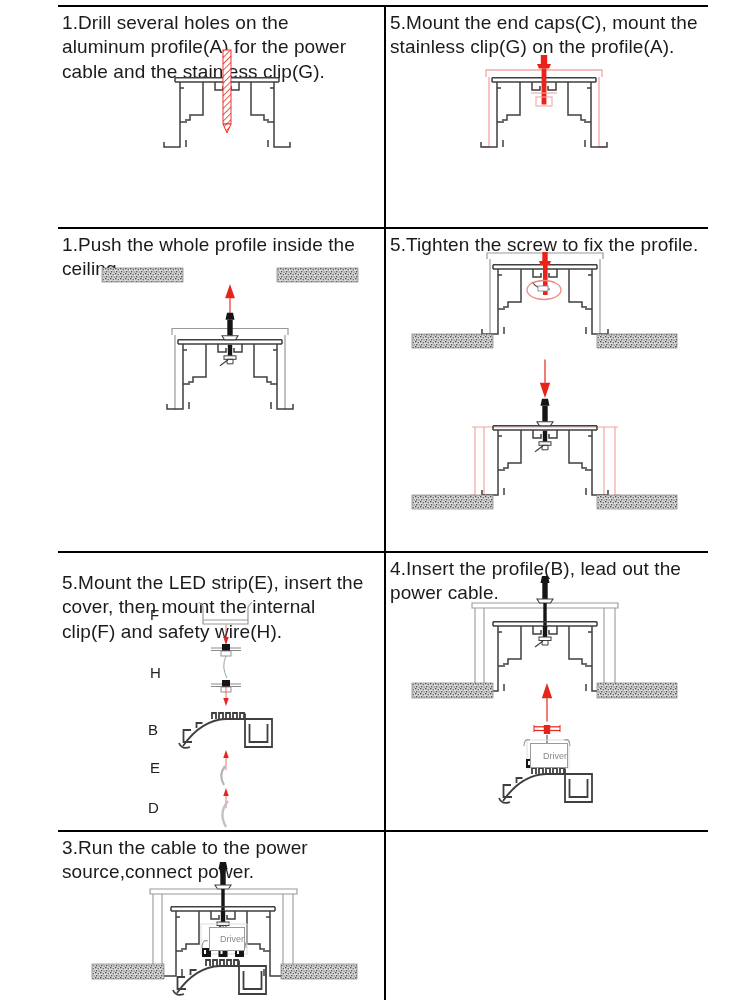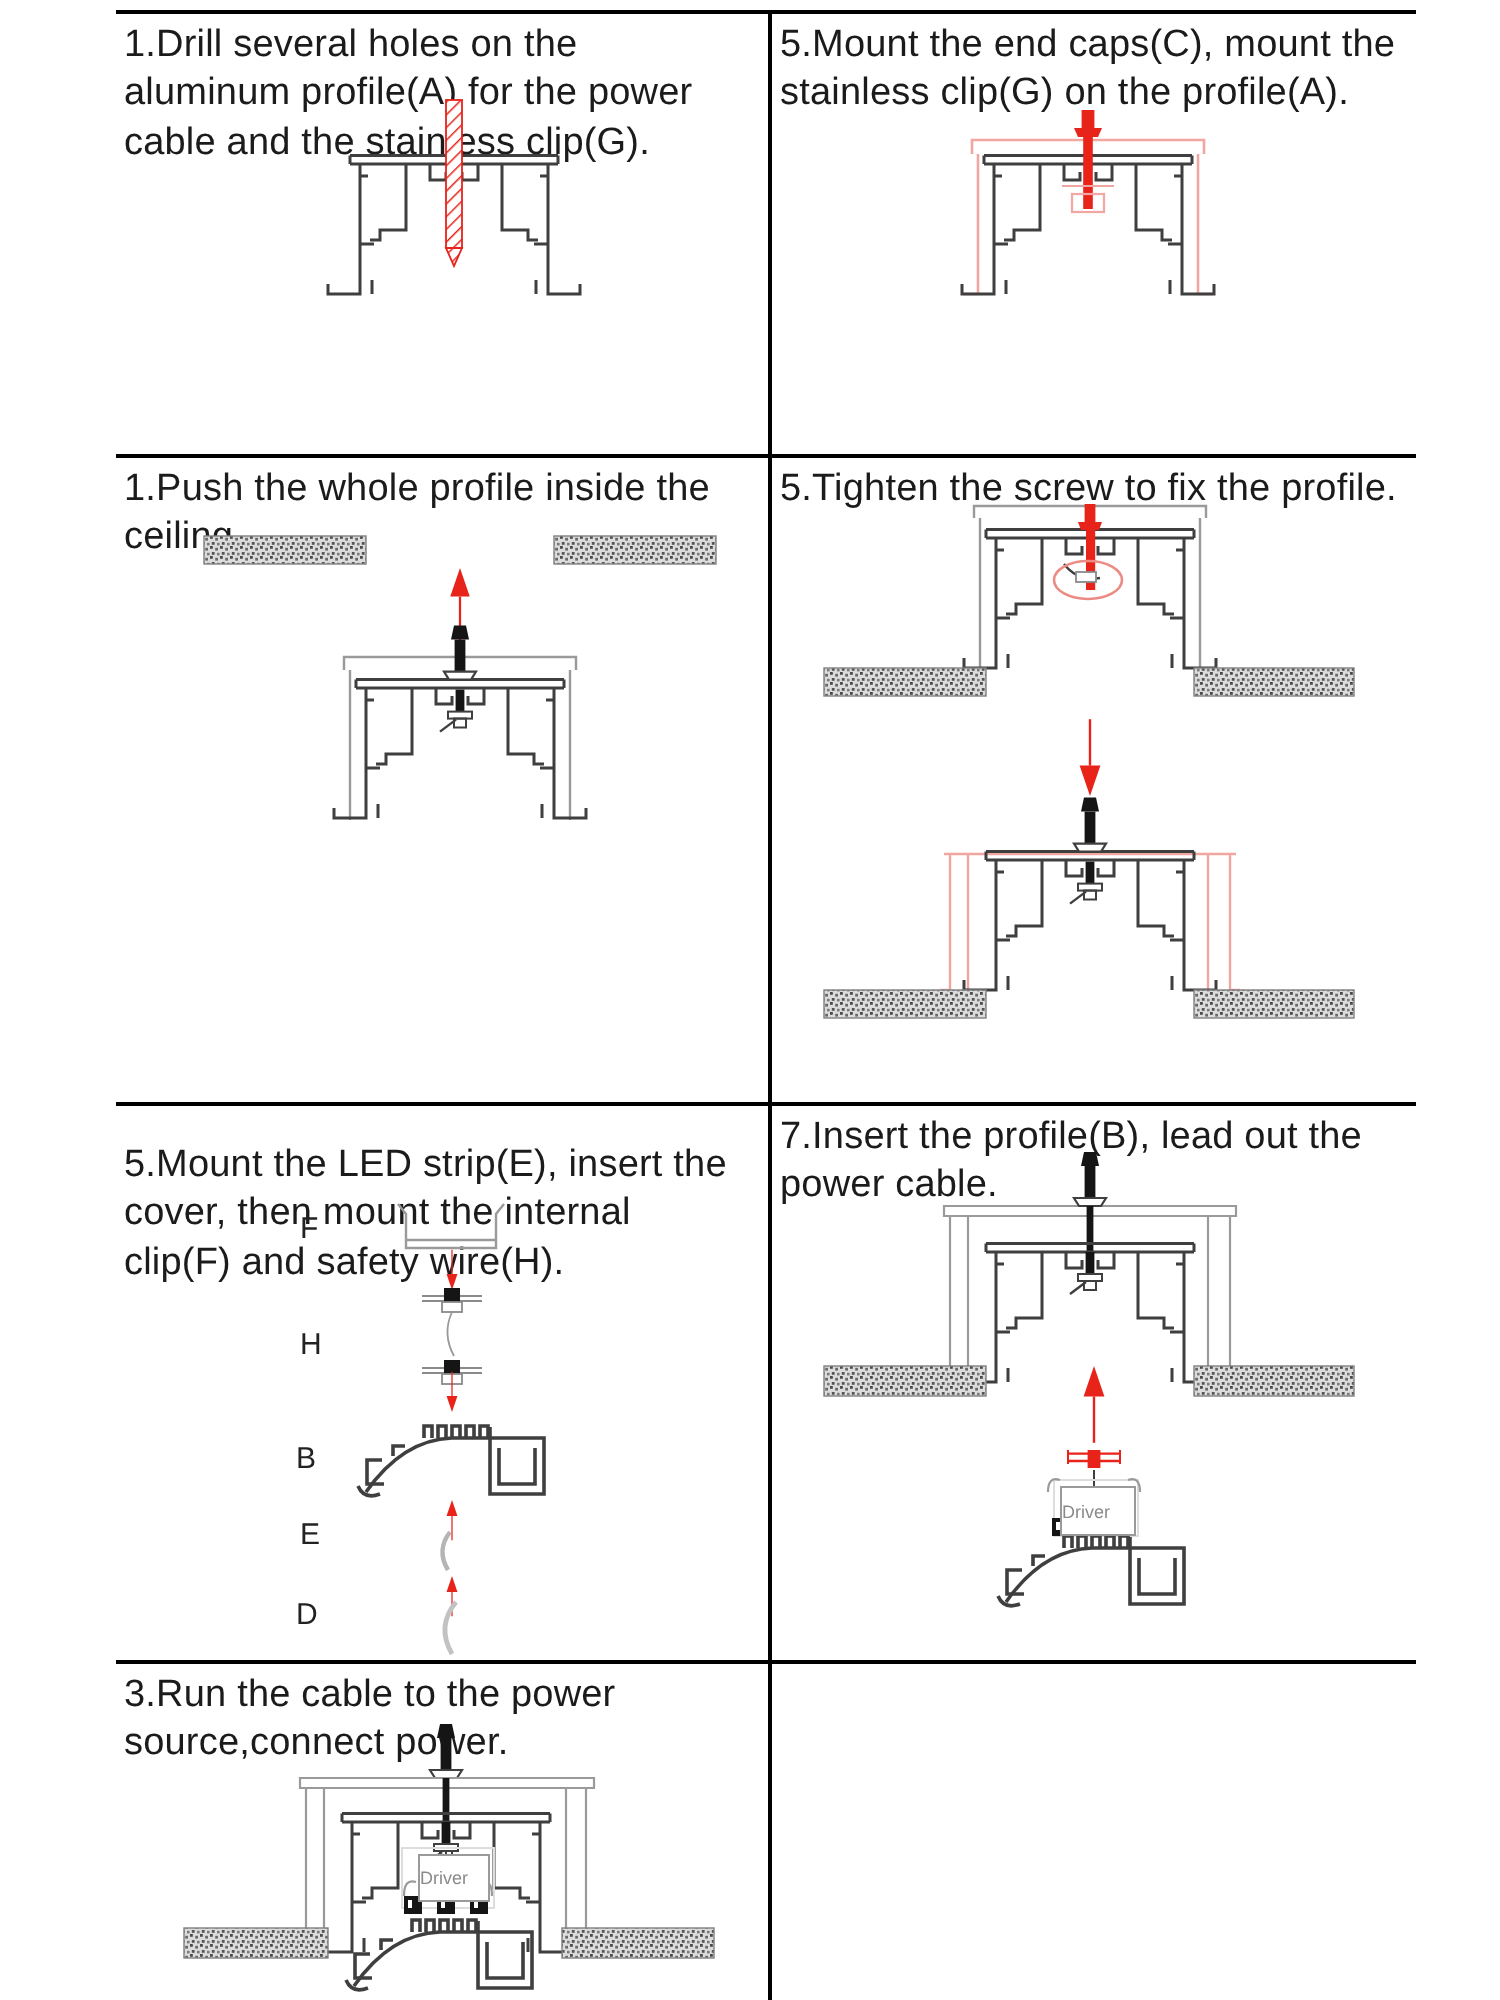--- a/index.html
+++ b/index.html
@@ -11,21 +11,21 @@
   .vline{position:absolute;width:2px;background:#000;left:384px;top:5px;height:995px;}
   .step-text{
     position:absolute;font-size:19px;line-height:1.28;letter-spacing:0.1px;
     white-space:pre-line;
   }
   .part-label{
     position:absolute;font-size:15px;color:#222;
   }
   .driver-box{
     position:absolute;border:1px solid #9a9a9a;background:#ffffff;
-    display:flex;align-items:center;justify-content:flex-start;
+    display:flex;align-items:center;justify-content:flex-end;
     font-size:9px;color:#8a8a8a;letter-spacing:0;
   }
   svg.diagram{position:absolute;overflow:visible;}
   #defs-svg{position:absolute;width:0;height:0;}
 </style>
 </head>
 <body>
 
 <svg id="defs-svg" xmlns="http://www.w3.org/2000/svg">
   <defs>
@@ -110,21 +110,21 @@
 <div class="hline" style="top:227px"></div>
 <div class="hline" style="top:551px"></div>
 <div class="hline" style="top:830px"></div>
 <div class="vline"></div>
 
 <div class="step-text" style="left:62px;top:11px;width:312px">1.Drill several holes on the aluminum profile(A) for the power cable and the stainless clip(G).</div>
 <div class="step-text" style="left:390px;top:11px;width:330px">5.Mount the end caps(C), mount the stainless clip(G) on the  profile(A).</div>
 <div class="step-text" style="left:62px;top:233px;width:312px">1.Push the whole profile inside the ceiling.</div>
 <div class="step-text" style="left:390px;top:233px;width:330px">5.Tighten the screw to fix the profile.</div>
 <div class="step-text" style="left:62px;top:571px;width:312px">5.Mount the LED strip(E), insert the cover, then mount the internal clip(F) and safety wire(H).</div>
-<div class="step-text" style="left:390px;top:557px;width:340px">7.Insert the profile(B), lead out the power cable.</div>
+<div class="step-text" style="left:390px;top:557px;width:340px">4.Insert the profile(B), lead out the power cable.</div>
 <div class="step-text" style="left:62px;top:836px;width:300px">3.Run the cable to the power source,connect power.</div>
 
 <svg class="diagram" style="left:160px;top:50px" width="200" height="168" viewBox="0 0 200 168" xmlns="http://www.w3.org/2000/svg">
   <use href="#prof" transform="translate(3,27)"></use>
   <rect x="63" y="0" width="8" height="74" fill="url(#redhatch)" stroke="#e8231a" stroke-width="0.9"></rect>
   <polygon points="63,74 71,74 67,83" fill="url(#redhatch)" stroke="#e8231a" stroke-width="0.9"></polygon>
 </svg>
 
 <svg class="diagram" style="left:470px;top:50px" width="190" height="168" viewBox="0 0 190 168" xmlns="http://www.w3.org/2000/svg">
   <path d="M16 27 V20 H132 V27 M19 27 V97 H12 M129 27 V97 H136" fill="none" stroke="#f2a6a2" stroke-width="1.3"></path>

